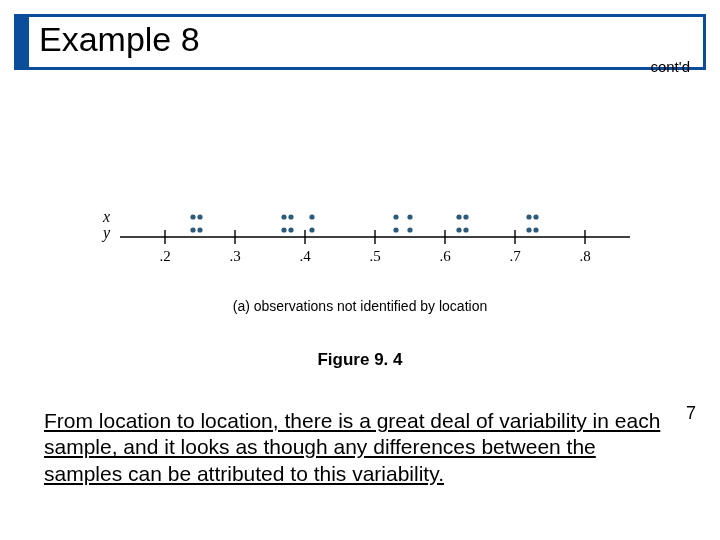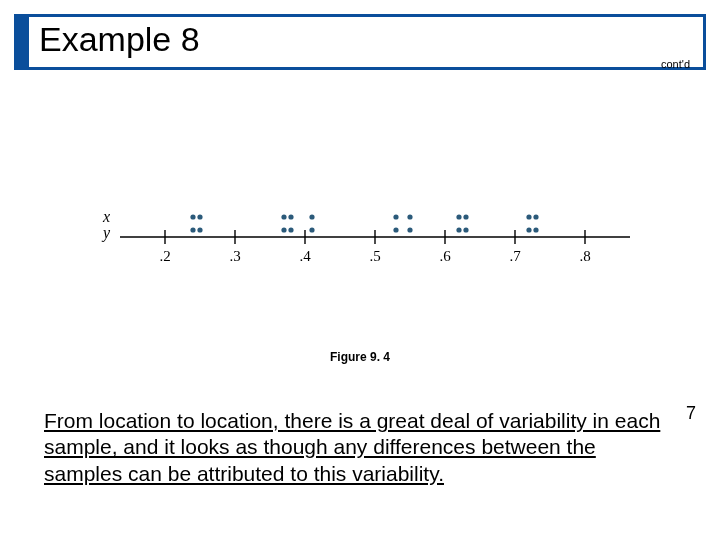--- a/index.html
+++ b/index.html
@@ -41,21 +41,21 @@
     font-size: 34px;
     font-weight: 400;
     padding: 4px 10px 0 10px;
     line-height: 1.1;
     flex: 1;
   }
   .contd {
     position: absolute;
     right: 30px;
     top: 58px;
-    font-size: 11px;
+    font-size: 15px;
   }
   .para {
     position: absolute;
     left: 44px;
     right: 44px;
     font-size: 21px;
     line-height: 1.25;
   }
   .p1 { top: 98px; }
   .p2 { top: 408px; text-decoration: underline; }
@@ -70,21 +70,21 @@
   }
   .fig svg { display: block; }
   .fig-sub {
     position: absolute;
     left: 0; right: 0;
     text-align: center;
     font-size: 14px;
   }
   .sub1 { top: 298px; }
   .sub2 { top: 326px; font-size: 13px; }
-  .sub3 { top: 350px; font-size: 12px; font-weight: bold; }
+  .sub3 { top: 350px; font-size: 17px; font-weight: bold; }
 
   .page-num {
     position: absolute;
     right: 24px;
     bottom: 12px;
     font-size: 18px;
   }
 </style>
 </head>
 <body>
@@ -136,19 +136,20 @@
         <circle cx="232" cy="38" r="2.6" fill="#2b5a7a"></circle>
         <circle cx="316.00000000000006" cy="38" r="2.6" fill="#2b5a7a"></circle>
         <circle cx="330.00000000000006" cy="38" r="2.6" fill="#2b5a7a"></circle>
         <circle cx="379" cy="38" r="2.6" fill="#2b5a7a"></circle>
         <circle cx="386" cy="38" r="2.6" fill="#2b5a7a"></circle>
         <circle cx="449" cy="38" r="2.6" fill="#2b5a7a"></circle>
         <circle cx="456" cy="38" r="2.6" fill="#2b5a7a"></circle>
       </svg>
   </div>
 
+  <div class="fig-sub sub1">(a) observations not identified by location</div>
   <div class="fig-sub sub3">Figure 9. 4</div>
 
   <div class="para p2">From location to location, there is a great deal of variability in each sample, and it looks as though any differences between the samples can be attributed to this variability.</div>
 
   <div class="page-num">7</div>
 
 </div>
 
 </body></html>

